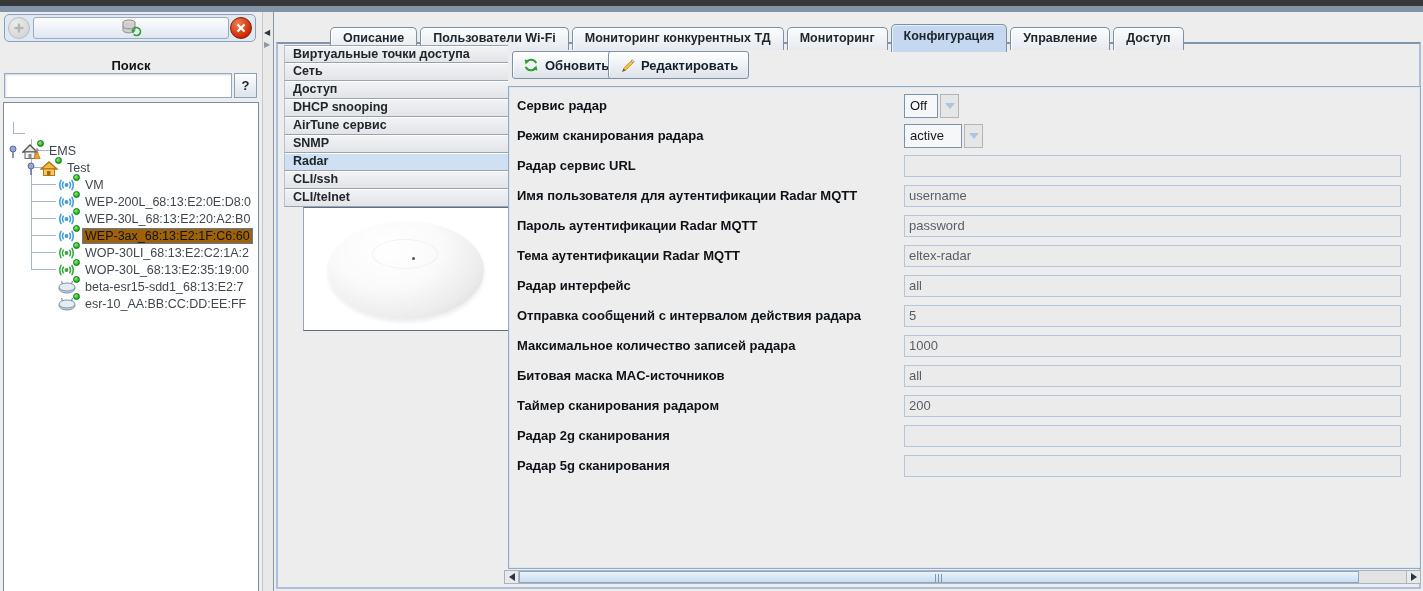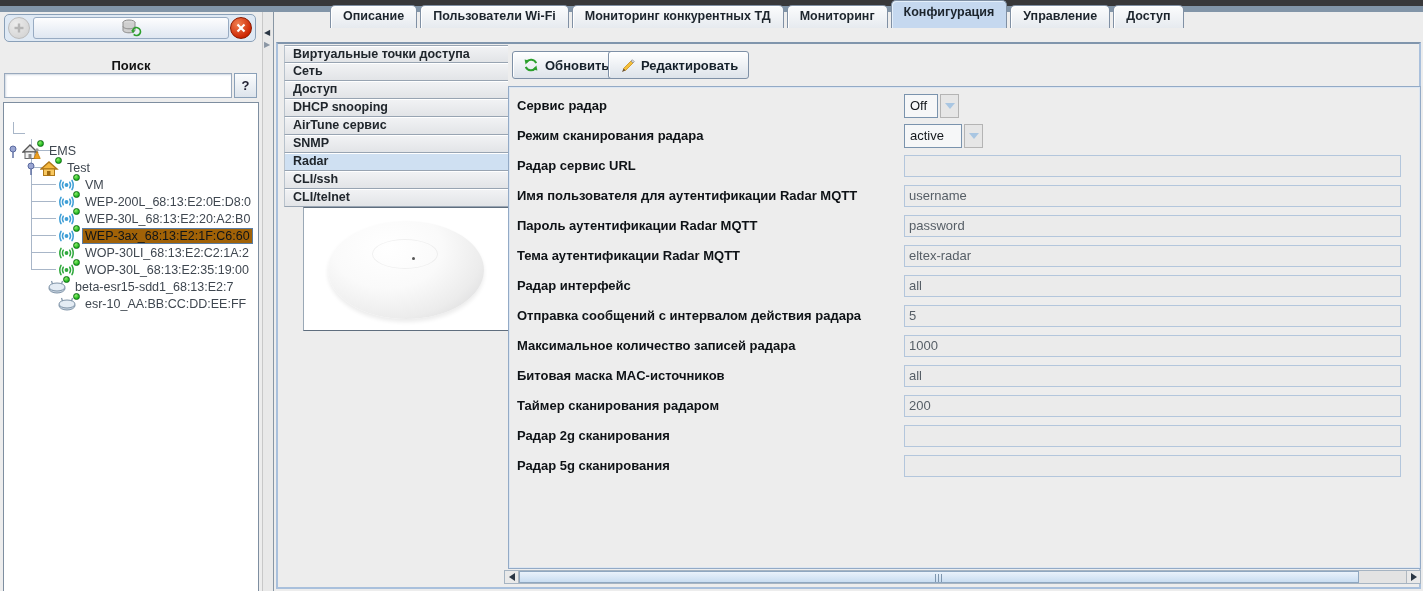--- a/index.html
+++ b/index.html
@@ -66,21 +66,21 @@
   }
   .split-arrow { position:absolute; left:1px; font-size:8px; line-height:10px; }
 
   
   #right-panel-bg { left:274px; top:12px; width:1149px; height:579px; background:#ededed; }
   #content-frame {
     left:276px; top:42px; width:1145px; height:547px;
     border:2px solid #a9c0dc; border-top:2px solid #8095ac; background:#ededed;
   }
   
-  #tab-row { left:288px; top:4px; height:24px; display:flex; align-items:flex-end;padding-left:42px; }
+  #tab-row { left:288px; top:26px; height:24px; display:flex; align-items:center;padding-left:42px; }
   .tab {
     height:23px; line-height:21px; padding:0 12px; margin-right:3px;
     border:1px solid #8090a4; border-bottom:none; border-radius:5px 5px 0 0;
     background:linear-gradient(#fbfcfd,#e6eaef); font-weight:bold; font-size:12.5px; color:#1c242c;
     box-shadow: inset 1px 1px 0 #ffffff;
   }
   .tab.selected { background:#c5d8ef; height:28px; line-height:22px; box-shadow: inset 1px 1px 0 #e4effa; }
 
   
   #side-tabs { left:284px; top:45px; width:224px; }
@@ -322,21 +322,21 @@
                 <path d="M3 2.3 Q0.6 7 3 11.7"></path>
                 <path d="M11.7 4.2 Q13.4 7 11.7 9.8"></path>
                 <path d="M14 2.3 Q16.4 7 14 11.7"></path>
               </g>
               <circle cx="8.5" cy="7" r="1.9" fill="#2fa83c"></circle>
             </svg>
           <span class="gdot"></span>
         </span>
         <span class="tree-label">WOP-30L_68:13:E2:35:19:00</span>
       </div>
-      <div class="tree-row" style="left:44px; top:141px;">
+      <div class="tree-row" style="left:54px; top:141px;">
         <span class="node-icon">
           <svg width="18" height="14" viewBox="0 0 18 14">
               <ellipse cx="9" cy="8.5" rx="8" ry="4.5" fill="#ccd8e4" stroke="#8094a8"></ellipse>
               <ellipse cx="9" cy="7" rx="8" ry="4" fill="#e4ecf4" stroke="#8094a8"></ellipse>
               <line x1="4.5" y1="4" x2="3.5" y2="1" stroke="#8094a8" stroke-width="1.2"></line>
               <line x1="13.5" y1="4" x2="14.5" y2="1" stroke="#8094a8" stroke-width="1.2"></line>
             </svg>
           <span class="gdot"></span>
         </span>
         <span class="tree-label">beta-esr15-sdd1_68:13:E2:7</span>

